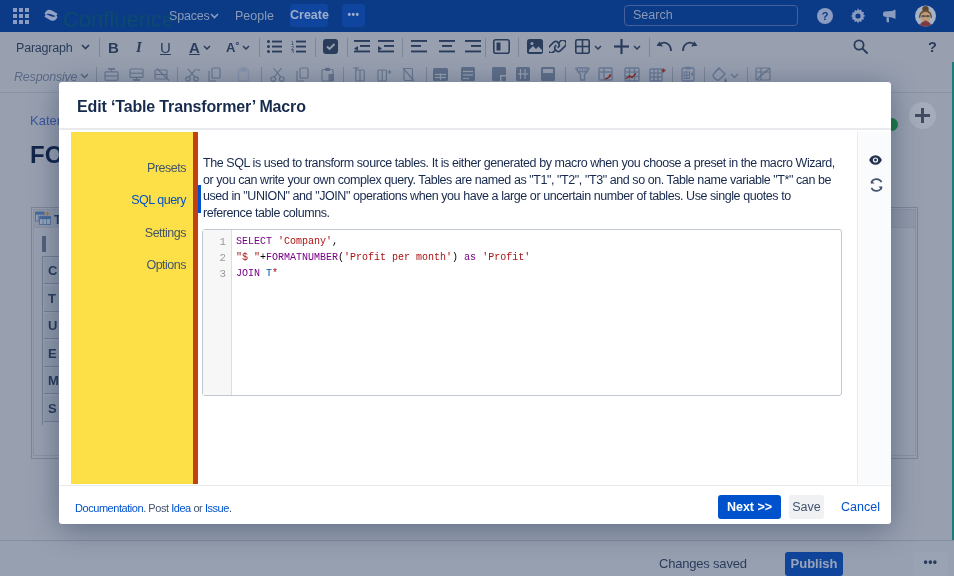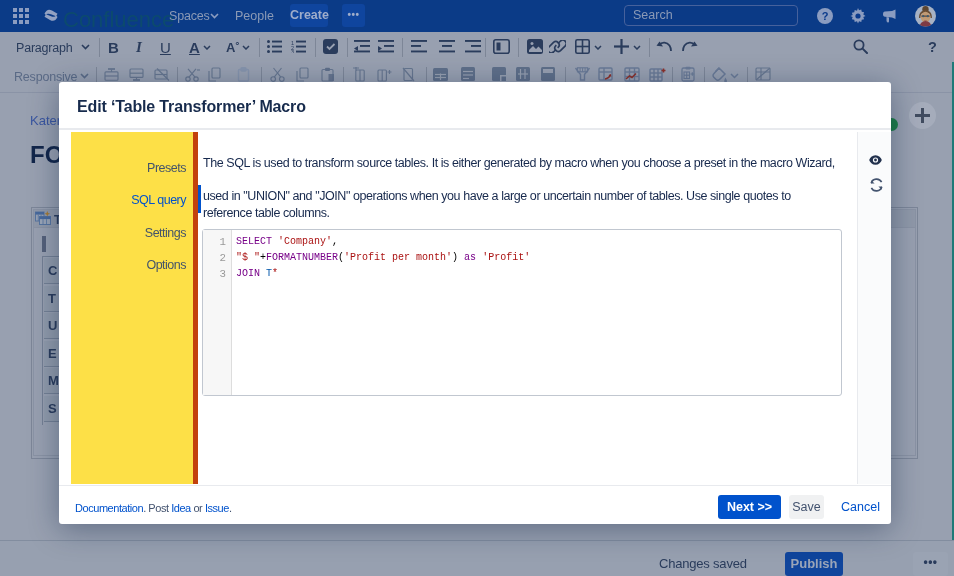--- a/index.html
+++ b/index.html
@@ -249,21 +249,21 @@
         <path d="M15.5 4.8 L9 5.5 L12.5 0.5 z" fill="#2a3c5c"></path>
       </svg>
     <svg class="abs" style="left:853px;top:39px;" width="15" height="15" viewBox="0 0 15 15">
         <circle cx="6" cy="6" r="4.6" fill="none" stroke="#2a3c5c" stroke-width="1.8"></circle>
         <line x1="9.6" y1="9.6" x2="14" y2="14" stroke="#2a3c5c" stroke-width="2" stroke-linecap="round"></line>
       </svg>
     <div class="tb1txt" style="left:928px;top:39px;font-size:14.5px;font-weight:bold;">?</div>
   </div>
 
   <div id="tb2">
-    <div class="tb2txt" style="left:14px;top:70px;font-size:12.5px;letter-spacing:-0.2px;">Responsive</div>
+    <div class="tb2txt" style="left:14px;top:70px;font-size:12.5px;letter-spacing:-0.2px;font-style:italic;">Responsive</div>
     <svg class="abs" style="left:80px;top:73px;" width="9" height="6" viewBox="0 0 9 6">
         <path d="M1 1 l3.5 3.5 L8 1" stroke="#5a6a86" stroke-width="1.6" fill="none"></path>
       </svg>
     <div class="sep2" style="left:96px;"></div>
     <svg class="abs" style="left:104px;top:68px;" width="15" height="13" viewBox="0 0 15 13">
         <g fill="none" stroke="#67768f" stroke-width="1.15">
           <rect x="1" y="3.8" width="13" height="8.4" rx="1"></rect>
           <line x1="1" y1="8" x2="14" y2="8"></line>
           <path d="M4 1 h7" stroke-width="1.8"></path>
         </g>
@@ -503,20 +503,21 @@
         <circle cx="6.5" cy="5" r="1.4" fill="#23324e"></circle>
       </svg>
       <svg width="15" height="14" viewBox="0 0 15 14" style="position:absolute;left:10.5px;top:46px;">
         <path d="M2.2 5.2 A5.6 5.6 0 0 1 12.6 4.2" fill="none" stroke="#44546f" stroke-width="1.6"></path>
         <path d="M2.2 2.2 v3.4 h3.4 z" fill="#44546f"></path>
         <path d="M12.8 8.8 A5.6 5.6 0 0 1 2.4 9.8" fill="none" stroke="#44546f" stroke-width="1.6"></path>
         <path d="M12.8 11.8 v-3.4 h-3.4 z" fill="#44546f"></path>
       </svg>
     </div>
     <div class="dline" style="top:73px;">The SQL is used to transform source tables. It is either generated by macro when you choose a preset in the macro Wizard,</div>
+    <div class="dline" style="top:89.5px;">or you can write your own complex query. Tables are named as "T1", "T2", "T3" and so on. Table name variable "T*" can be</div>
     <div class="dline" style="top:106px;">used in "UNION" and "JOIN" operations when you have a large or uncertain number of tables. Use single quotes to</div>
     <div class="dline" style="top:122.5px;">reference table columns.</div>
     <div id="mcode">
       <div id="gutter">
         <div class="lnum" style="top:6px;">1</div>
         <div class="lnum" style="top:22px;">2</div>
         <div class="lnum" style="top:38px;">3</div>
       </div>
       <div class="cline" style="top:6px;"><span class="kw">SELECT</span> <span class="str">'Company'</span>,</div>
       <div class="cline" style="top:22px;"><span class="str">"$ "</span>+<span class="kw">FORMATNUMBER</span>(<span class="str">'Profit per month'</span>) <span class="kw">as</span> <span class="str">'Profit'</span></div>

